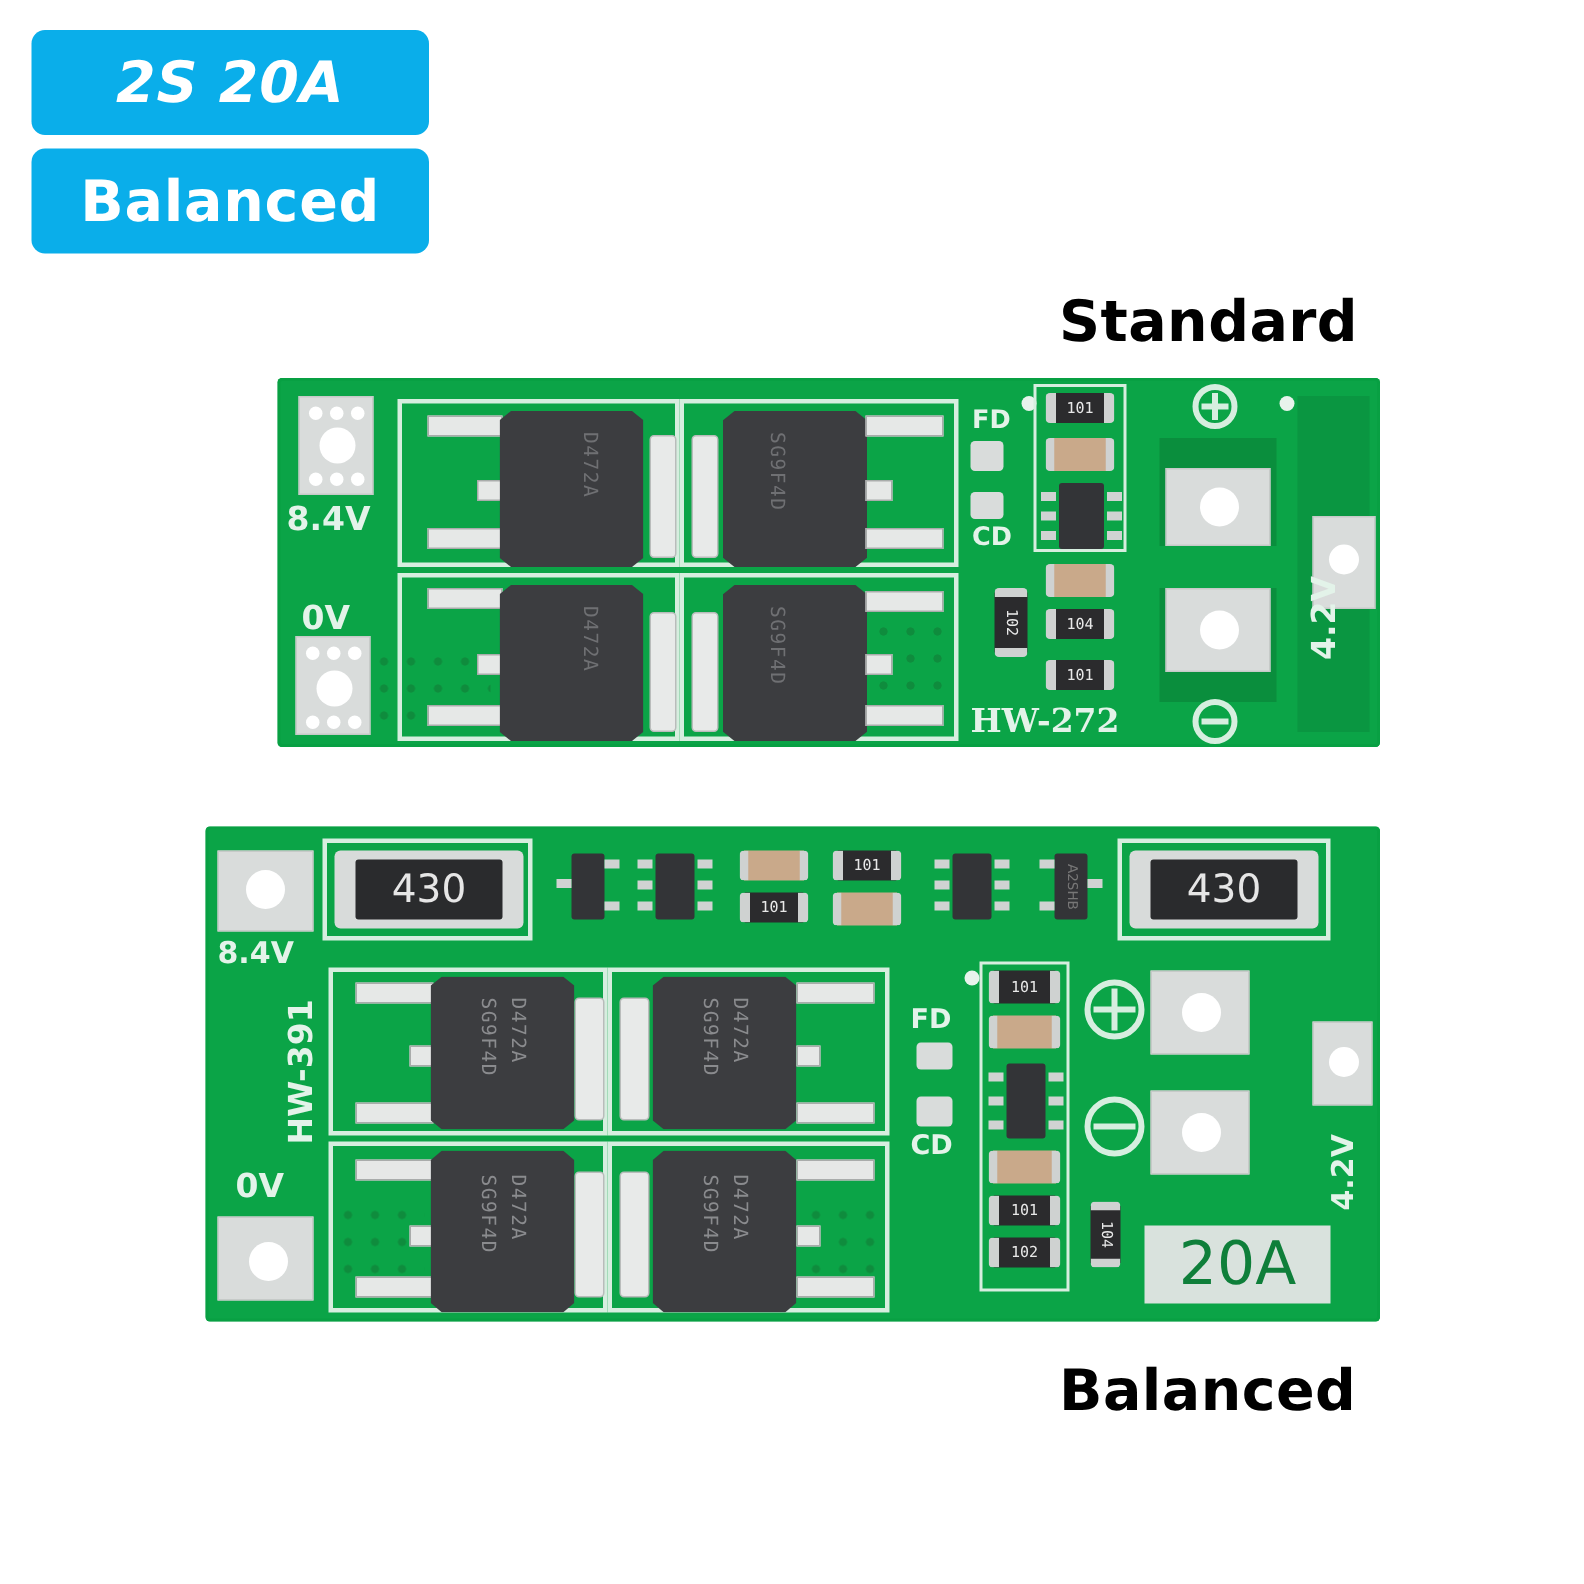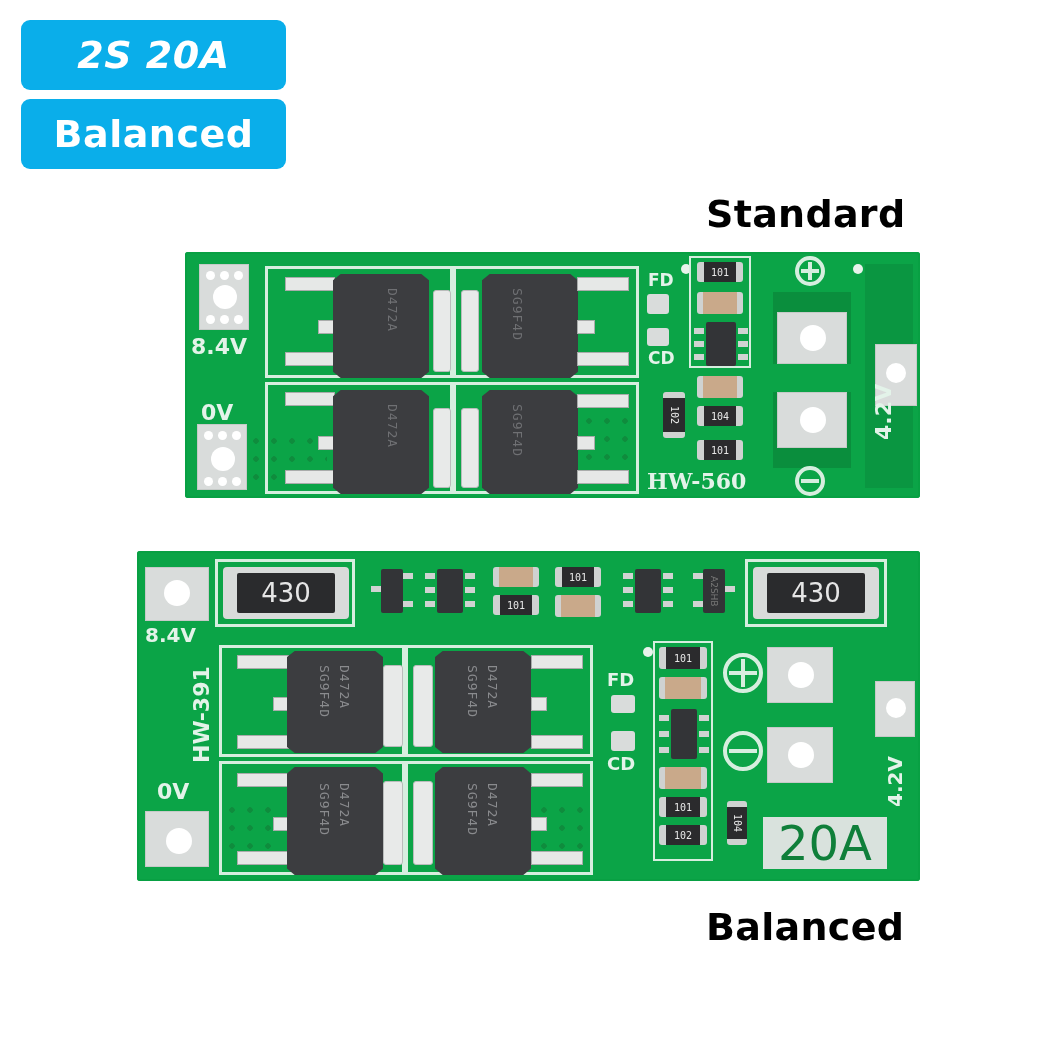--- a/index.html
+++ b/index.html
@@ -61,21 +61,21 @@
     display: flex; align-items: center; justify-content: center; }
 
   .sym { position: absolute; border: 4px solid #d6eedf; border-radius: 50%; }
   .sym::before { content: ""; position: absolute; left: 50%; top: 2px; bottom: 2px; width: 4px; margin-left: -2px; background: #d6eedf; }
   .sym::after { content: ""; position: absolute; top: 50%; left: 2px; right: 2px; height: 4px; margin-top: -2px; background: #d6eedf; }
   .sym.minus::before { display: none; }
 
   .dots { position: absolute; background-image: radial-gradient(circle, #0f8c3d 2.5px, transparent 3px); background-size: 18px 18px; }
   .whitedot { position: absolute; width: 10px; height: 10px; border-radius: 50%; background: #e8f3ec; }
   .led { position: absolute; background: #d9dcdb; border-radius: 3px; }
-  .rating { position: absolute; background: #d9e2dd; color: #0f7f3a; font-size: 48px;
+  .rating { position: absolute; background: #d9e2dd; color: #0f7f3a; font-size: 40px;
     display: flex; align-items: center; justify-content: center; font-family: "DejaVu Sans", sans-serif; }
 </style>
 </head>
 <body>
 
 <div class="badge b1">2S 20A</div>
 <div class="badge b2">Balanced</div>
 
 <div class="caption top">Standard</div>
 
@@ -163,21 +163,21 @@
   <div class="smd cap" style="left:512px;top:124px;width:46px;height:22px;"></div>
   <div class="smd res" style="left:512px;top:154px;width:46px;height:20px;">
       <span class="code">104</span>
     </div>
   <div class="smd res" style="left:512px;top:188px;width:46px;height:20px;">
       <span class="code">101</span>
     </div>
   <div class="smd res" style="left:478px;top:140px;width:22px;height:46px;border-left:none;border-right:none;border-top:6px solid #cfd2d1;border-bottom:6px solid #cfd2d1;">
       <span class="code" style="writing-mode:vertical-rl;">102</span>
     </div>
-  <div class="silk" style="left:462px;top:216px;font-size:22px;font-family:'DejaVu Serif',serif;">HW-560</div>
+  <div class="silk" style="left:462px;top:216px;font-size:22px;font-family:'DejaVu Serif',serif;">HW-272</div>
 
   <div class="sym" style="left:610px;top:4px;width:30px;height:30px;"></div>
   <div class="whitedot" style="left:668px;top:12px;"></div>
   <div class="fill-dark" style="left:588px;top:40px;width:78px;height:72px;"></div>
   <div class="pad" style="left:592px;top:60px;width:70px;height:52px;">
     <div class="hole" style="left:22px;top:12px;width:26px;height:26px;"></div>
   </div>
   <div class="fill-dark" style="left:588px;top:140px;width:78px;height:76px;"></div>
   <div class="pad" style="left:592px;top:140px;width:70px;height:56px;">
     <div class="hole" style="left:22px;top:14px;width:26px;height:26px;"></div>

